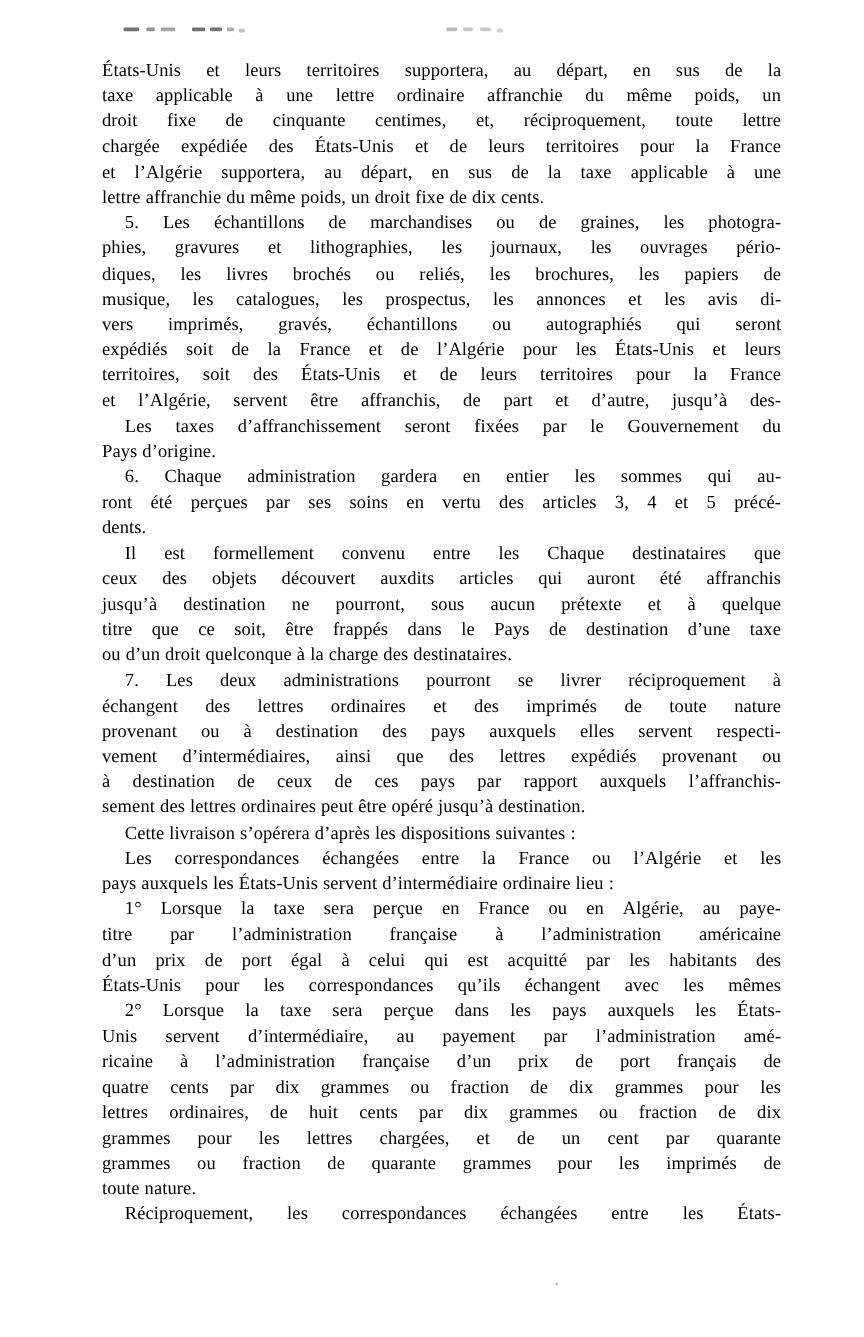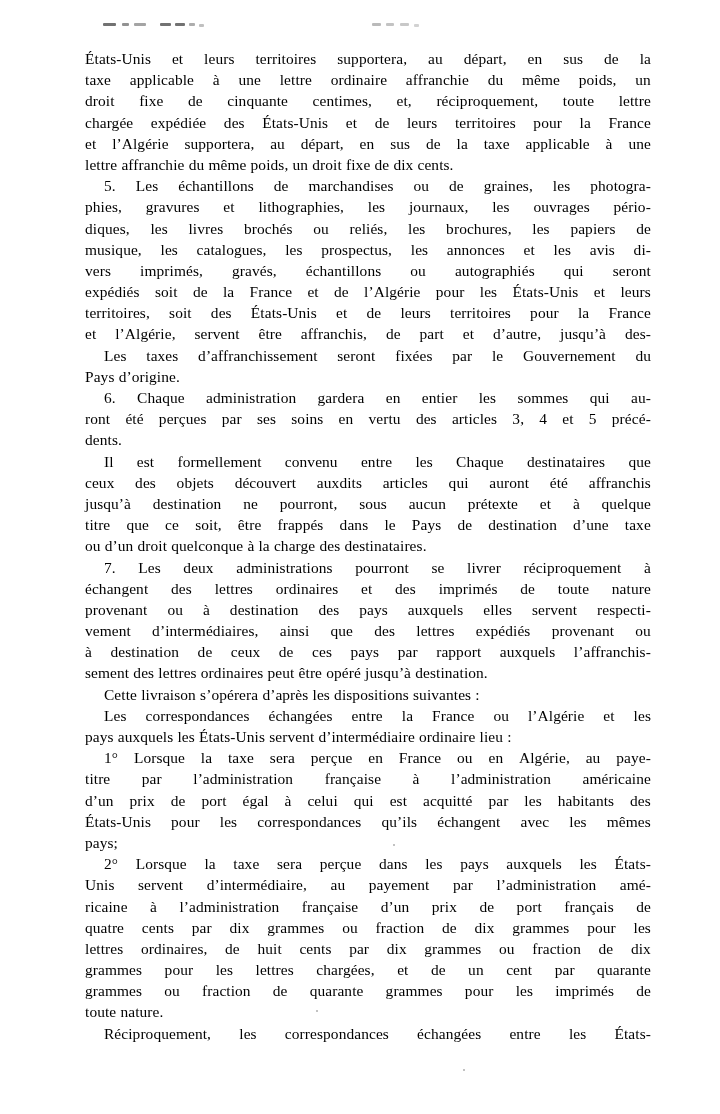--- a/index.html
+++ b/index.html
@@ -146,21 +146,20 @@
       <div class="ln just"><span class="w">vement</span><span class="w">d’intermédiaires,</span><span class="w">ainsi</span><span class="w">que</span><span class="w">des</span><span class="w">lettres</span><span class="w">expédiés</span><span class="w">provenant</span><span class="w">ou</span></div>
       <div class="ln just"><span class="w">à</span><span class="w">destination</span><span class="w">de</span><span class="w">ceux</span><span class="w">de</span><span class="w">ces</span><span class="w">pays</span><span class="w">par</span><span class="w">rapport</span><span class="w">auxquels</span><span class="w">l’affranchis-</span></div>
       <div class="ln flush"><span class="w">sement</span><span class="w">des</span><span class="w">lettres</span><span class="w">ordinaires</span><span class="w">peut</span><span class="w">être</span><span class="w">opéré</span><span class="w">jusqu’à</span><span class="w">destination.</span></div>
       <div class="ln flush indent"><span class="w">Cette</span><span class="w">livraison</span><span class="w">s’opérera</span><span class="w">d’après</span><span class="w">les</span><span class="w">dispositions</span><span class="w">suivantes</span><span class="w">:</span></div>
       <div class="ln just indent"><span class="w">Les</span><span class="w">correspondances</span><span class="w">échangées</span><span class="w">entre</span><span class="w">la</span><span class="w">France</span><span class="w">ou</span><span class="w">l’Algérie</span><span class="w">et</span><span class="w">les</span></div>
       <div class="ln flush"><span class="w">pays</span><span class="w">auxquels</span><span class="w">les</span><span class="w">États-Unis</span><span class="w">servent</span><span class="w">d’intermédiaire</span><span class="w">ordinaire</span><span class="w">lieu</span><span class="w">:</span></div>
       <div class="ln just indent"><span class="w">1°</span><span class="w">Lorsque</span><span class="w">la</span><span class="w">taxe</span><span class="w">sera</span><span class="w">perçue</span><span class="w">en</span><span class="w">France</span><span class="w">ou</span><span class="w">en</span><span class="w">Algérie,</span><span class="w">au</span><span class="w">paye-</span></div>
       <div class="ln just"><span class="w">titre</span><span class="w">par</span><span class="w">l’administration</span><span class="w">française</span><span class="w">à</span><span class="w">l’administration</span><span class="w">américaine</span></div>
       <div class="ln just"><span class="w">d’un</span><span class="w">prix</span><span class="w">de</span><span class="w">port</span><span class="w">égal</span><span class="w">à</span><span class="w">celui</span><span class="w">qui</span><span class="w">est</span><span class="w">acquitté</span><span class="w">par</span><span class="w">les</span><span class="w">habitants</span><span class="w">des</span></div>
       <div class="ln just"><span class="w">États-Unis</span><span class="w">pour</span><span class="w">les</span><span class="w">correspondances</span><span class="w">qu’ils</span><span class="w">échangent</span><span class="w">avec</span><span class="w">les</span><span class="w">mêmes</span></div>
-      <div class="ln flush"><span class="w">pays;</span></div>
       <div class="ln just indent"><span class="w">2°</span><span class="w">Lorsque</span><span class="w">la</span><span class="w">taxe</span><span class="w">sera</span><span class="w">perçue</span><span class="w">dans</span><span class="w">les</span><span class="w">pays</span><span class="w">auxquels</span><span class="w">les</span><span class="w">États-</span></div>
       <div class="ln just"><span class="w">Unis</span><span class="w">servent</span><span class="w">d’intermédiaire,</span><span class="w">au</span><span class="w">payement</span><span class="w">par</span><span class="w">l’administration</span><span class="w">amé-</span></div>
       <div class="ln just"><span class="w">ricaine</span><span class="w">à</span><span class="w">l’administration</span><span class="w">française</span><span class="w">d’un</span><span class="w">prix</span><span class="w">de</span><span class="w">port</span><span class="w">français</span><span class="w">de</span></div>
       <div class="ln just"><span class="w">quatre</span><span class="w">cents</span><span class="w">par</span><span class="w">dix</span><span class="w">grammes</span><span class="w">ou</span><span class="w">fraction</span><span class="w">de</span><span class="w">dix</span><span class="w">grammes</span><span class="w">pour</span><span class="w">les</span></div>
       <div class="ln just"><span class="w">lettres</span><span class="w">ordinaires,</span><span class="w">de</span><span class="w">huit</span><span class="w">cents</span><span class="w">par</span><span class="w">dix</span><span class="w">grammes</span><span class="w">ou</span><span class="w">fraction</span><span class="w">de</span><span class="w">dix</span></div>
       <div class="ln just"><span class="w">grammes</span><span class="w">pour</span><span class="w">les</span><span class="w">lettres</span><span class="w">chargées,</span><span class="w">et</span><span class="w">de</span><span class="w">un</span><span class="w">cent</span><span class="w">par</span><span class="w">quarante</span></div>
       <div class="ln just"><span class="w">grammes</span><span class="w">ou</span><span class="w">fraction</span><span class="w">de</span><span class="w">quarante</span><span class="w">grammes</span><span class="w">pour</span><span class="w">les</span><span class="w">imprimés</span><span class="w">de</span></div>
       <div class="ln flush"><span class="w">toute</span><span class="w">nature.</span></div>
       <div class="ln just indent"><span class="w">Réciproquement,</span><span class="w">les</span><span class="w">correspondances</span><span class="w">échangées</span><span class="w">entre</span><span class="w">les</span><span class="w">États-</span></div>
     </div>

